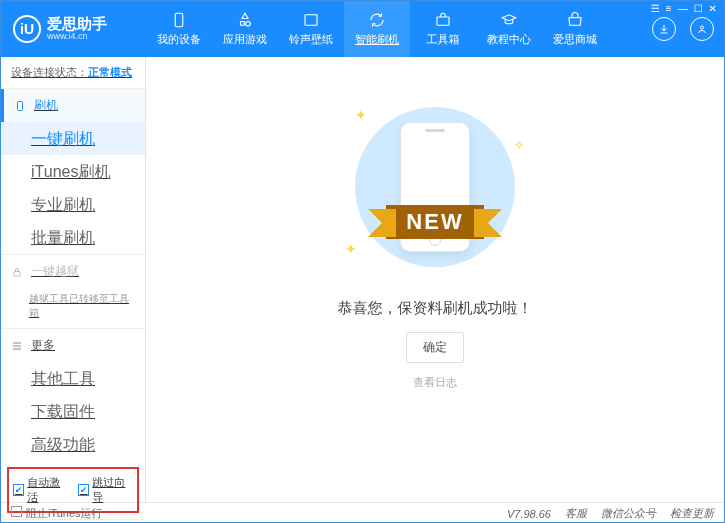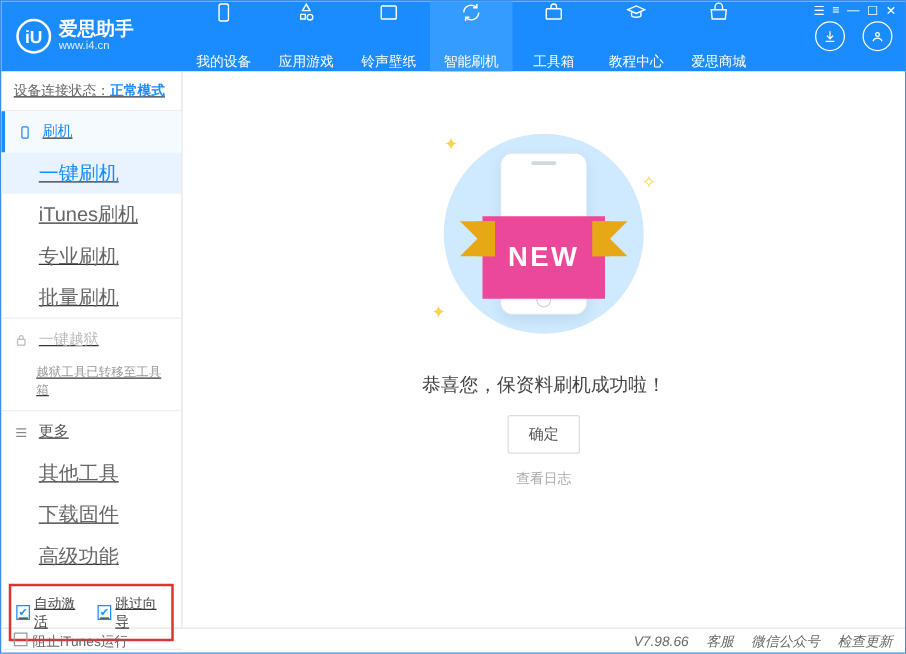--- a/index.html
+++ b/index.html
@@ -4,22 +4,22 @@
 <style>
 * { margin: 0; padding: 0; box-sizing: border-box; }
 body { font-family: "Microsoft YaHei", Arial, sans-serif; font-size: 12px; color: #333; background: #fff; width: 725px; height: 523px; overflow: hidden; border: 1px solid #3a8ee6; }
 .header { background: #1a8cff; height: 56px; display: flex; align-items: center; color: #fff; }
 .logo-block { display: flex; align-items: center; padding: 0 12px; width: 145px; }
 .logo-icon { width: 28px; height: 28px; border: 2px solid #fff; border-radius: 50%; display: flex; align-items: center; justify-content: center; font-weight: bold; font-size: 14px; margin-right: 6px; }
 .logo-text { display: flex; flex-direction: column; line-height: 1.1; }
 .logo-title { font-size: 15px; font-weight: bold; }
 .logo-url { font-size: 9px; opacity: .85; }
 .tabs { display: flex; flex: 1; height: 100%; }
-.tab { flex-direction: column; display: flex; align-items: center; justify-content: space-between; width: 66px; height: 100%; font-size: 11px; cursor: pointer; }
-.tab.active { background: #349cff; }
+.tab { flex-direction: column; display: flex; align-items: center; justify-content: center; width: 66px; height: 100%; font-size: 11px; cursor: pointer; }
+.tab.active { background: #349cff; text-decoration: underline; }
 .tab-icon { width: 18px; height: 18px; margin-bottom: 3px; display:flex; align-items:center; justify-content:center; }
 .tab-icon svg { width: 18px; height: 18px; fill: none; stroke: #fff; stroke-width: 1.5; }
 .sys-btns { display: flex; gap: 8px; padding-right: 10px; align-items: center; }
 .circ-btn { width: 24px; height: 24px; border: 1.5px solid #fff; border-radius: 50%; display:flex; align-items:center; justify-content:center; cursor:pointer; margin-left: 6px; }
 .circ-btn svg { width: 12px; height: 12px; stroke:#fff; fill:none; stroke-width:2; }
 .top-sys { position:absolute; top:3px; right:8px; display:flex; gap:6px; }
 .top-sys span { color:#fff; font-size:10px; cursor:pointer; }
 .body-row { display: flex; height: 445px; }
 .sidebar { width: 145px; border-right: 1px solid #e5e5e5; display:flex; flex-direction:column;text-decoration:underline; }
 .conn-status { padding: 8px 10px; font-size: 11px; color:#666; }
@@ -37,21 +37,21 @@
 .device-block { padding:6px 10px; border-top:1px solid #eee; flex:1; }
 .dev-name { color:#1a8cff; font-size:12px; display:flex; align-items:center; gap:18px; }
 .dev-badge { display:inline-block; border:1px solid #ccc; border-radius:2px; padding:1px 4px; font-size:9px; color:#888; margin-top:3px; }
 .main { flex:1; display:flex; flex-direction:column; align-items:center; justify-content:flex-start; padding-top:40px; position:relative; }
 .illus { width:200px; height:180px; position:relative; display:flex; align-items:center; justify-content:center; }
 .circle-bg { width:160px; height:160px; border-radius:50%; background:#cfeaff; position:absolute; }
 .phone { width:70px; height:130px; background:#fff; border-radius:10px; border:1px solid #dbe7f0; position:relative; z-index:2; box-shadow:0 4px 10px rgba(0,0,0,.08); }
 .phone::before { content:""; position:absolute; top:6px; left:50%; transform:translateX(-50%); width:20px; height:3px; background:#d0d8e0; border-radius:2px; }
 .phone::after { content:""; position:absolute; bottom:5px; left:50%; transform:translateX(-50%); width:10px; height:10px; border:1px solid #d0d8e0; border-radius:50%; }
 .ribbon { position:absolute; z-index:3; bottom:38px; }
-.ribbon-body { background:#ec4899; color:#fff; font-weight:bold; font-size:22px; padding:20px 20px; letter-spacing:2px; position:relative; }
+.ribbon-body { background:#a16207; color:#fff; font-weight:bold; font-size:22px; padding:4px 20px; letter-spacing:2px; position:relative; }
 .ribbon-body::before, .ribbon-body::after { content:""; position:absolute; top:4px; width:0; height:0; border:14px solid #e6a817; }
 .ribbon-body::before { left:-18px; border-left-color:transparent; }
 .ribbon-body::after { right:-18px; border-right-color:transparent; }
 .sparkle { position:absolute; color:#ffd24d; font-size:14px; z-index:4; }
 .s1 { top:10px; left:20px; } .s2 { top:40px; right:10px; } .s3 { bottom:20px; left:10px; }
 .msg { margin-top:22px; font-size:15px; color:#444; }
 .ok-btn { margin-top:14px; border:1px solid #ddd; background:#fff; padding:6px 16px; font-size:12px; color:#555; cursor:pointer; border-radius:2px; }
 .log-link { margin-top:12px; font-size:11px; color:#aaa; cursor:pointer; }
 .footer { height:22px; border-top:1px solid #e5e5e5; display:flex; align-items:center; padding:0 10px; font-size:11px; color:#666; }
 .footer-left { display:flex; gap:4px; }

